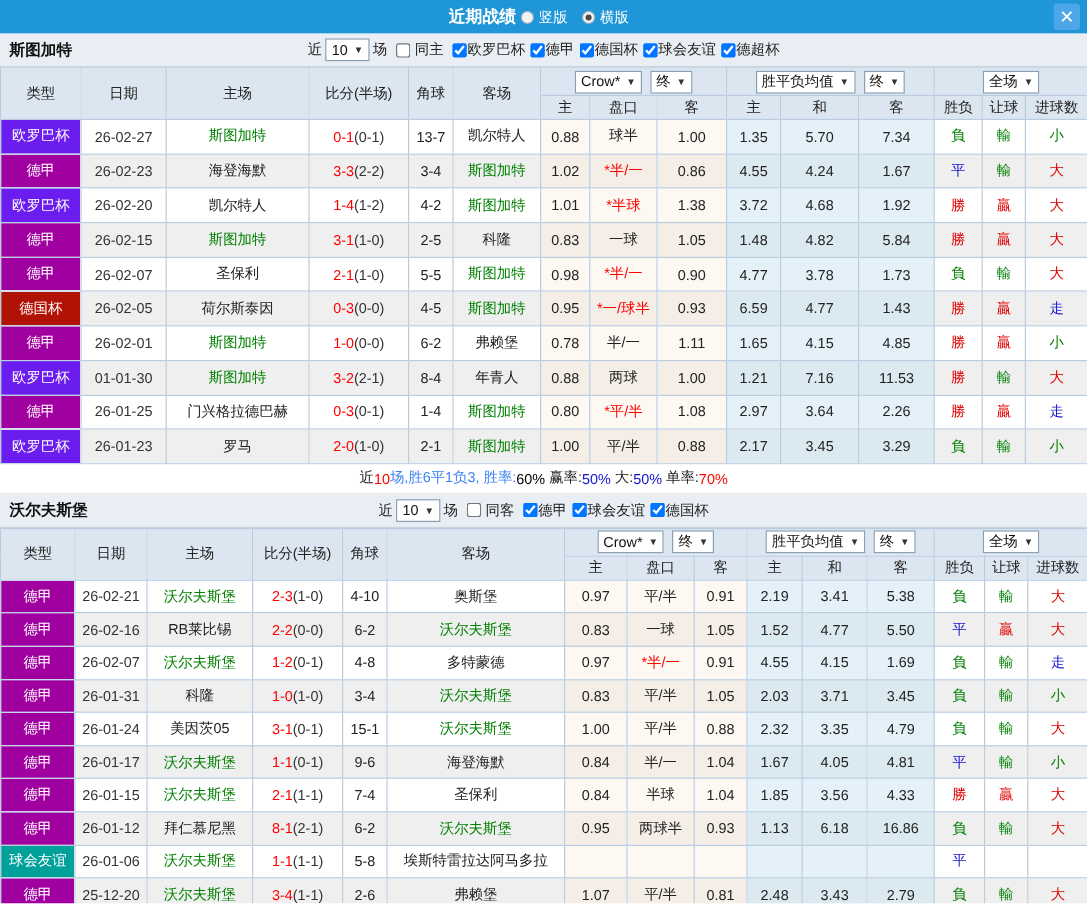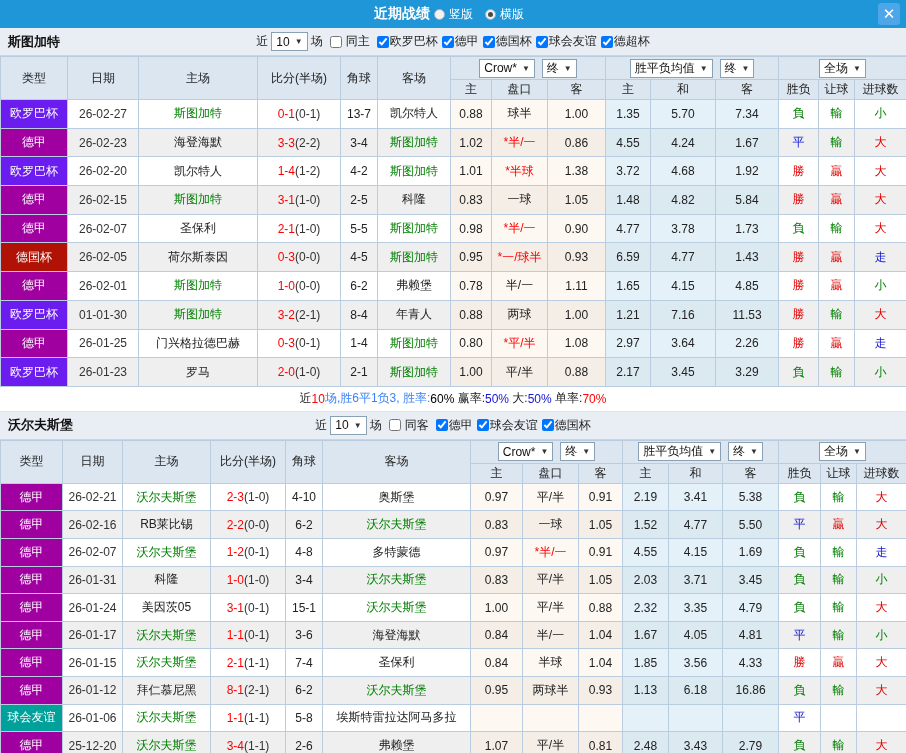--- a/index.html
+++ b/index.html
@@ -525,21 +525,21 @@
           <td class="avg">4.79</td>
           <td style="color: rgb(0, 128, 0);">負</td>
           <td style="color: rgb(0, 128, 0);">輸</td>
           <td style="color: rgb(224, 0, 0);">大</td>
         </tr>
         <tr>
           <td class="type-cell" style="background: rgb(161, 0, 161);">德甲</td>
           <td class="date-cell">26-01-17</td>
           <td><span class="focus">沃尔夫斯堡</span></td>
           <td><span class="score-main">1-1</span><span class="half">(0-1)</span></td>
-          <td>3-6</td>
+          <td>9-6</td>
           <td><span>海登海默</span></td>
           <td class="crow">0.84</td>
           <td class="crow">半/一</td>
           <td class="crow">1.04</td>
           <td class="avg">1.67</td>
           <td class="avg">4.05</td>
           <td class="avg">4.81</td>
           <td style="color: rgb(20, 20, 210);">平</td>
           <td style="color: rgb(0, 128, 0);">輸</td>
           <td style="color: rgb(0, 128, 0);">小</td>

